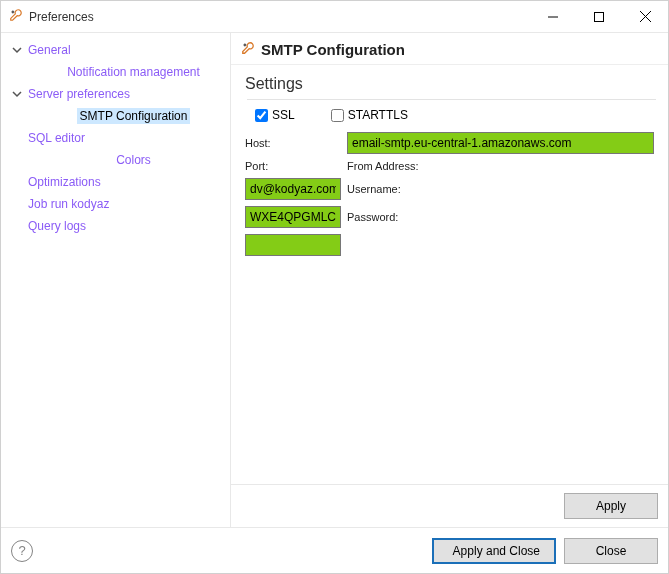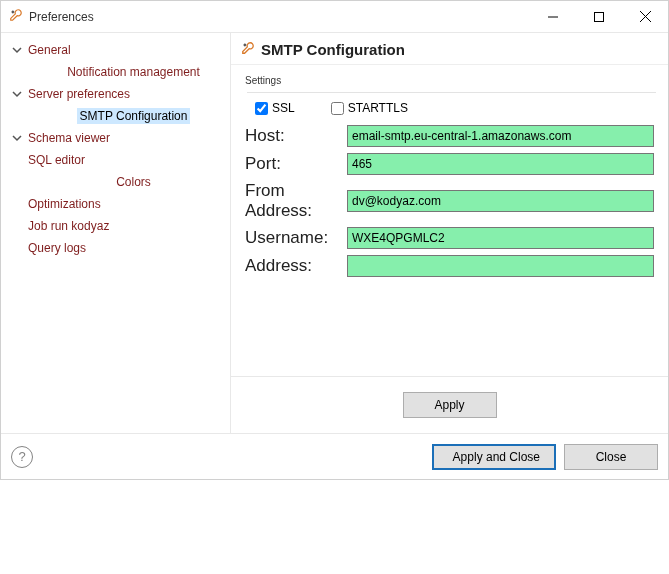--- a/index.html
+++ b/index.html
@@ -1,58 +1,58 @@
 <!DOCTYPE html>
 <html><head>
   <meta charset="utf-8">
   <style>
     * { box-sizing: border-box; font-family: "Segoe UI", Tahoma, sans-serif; font-size: 12px; }
     html, body { margin: 0; padding: 0; width: 669px; height: 574px; background: #fff; }
-    .window { width: 669px; height: 480px; border: 1px solid #d0d0d0; display: flex; flex-direction: column; background: #fff; }
+    .window { width: 669px; height: 574px; border: 1px solid #d0d0d0; display: flex; flex-direction: column; background: #fff; }
 
     
     .titlebar { height: 32px; display: flex; align-items: center; padding-left: 8px; border-bottom: 1px solid #e8e8e8; }
     .titlebar .wrench { margin-right: 6px; }
     .titlebar .title { flex: 1; color: #333; font-size: 12px; }
     .win-controls { display: flex; }
     .win-btn { width: 46px; height: 31px; display: flex; align-items: center; justify-content: center; cursor: pointer; }
     .win-btn svg { width: 10px; height: 10px; }
     .win-btn.close svg { width: 11px; height: 11px; }
 
     
     .body { flex: 1; display: flex; min-height: 0; }
 
     
     .tree { width: 230px; padding: 6px 4px; border-right: 1px solid #e8e8e8; overflow: auto; }
-    .tree-row { display: flex; align-items: center; height: 22px; padding: 0 4px; cursor: pointer; color: #7f1d1d; white-space: nowrap; }
+    .tree-row { display: flex; align-items: center; height: 22px; padding: 0 4px; cursor: pointer; color: #8b5cf6; white-space: nowrap; }
     .tree-row .arrow { width: 12px; height: 12px; margin-right: 2px; display: inline-flex; align-items: center; justify-content: center; }
     .tree-row .arrow.none { visibility: hidden; }
     .tree-row.depth0 { padding-left: 6px; }
     .tree-row.depth1 { padding-left: 26px; justify-content: center; }
     .tree-row.selected span.lbl { background: #cde8ff; border-radius: 0; padding: 1px 3px; }
     .tree-row.selected { color: #000; }
     .tree-row .lbl { padding: 1px 3px; }
 
     
     .content { flex: 1; display: flex; flex-direction: column; min-width: 0; }
     .header { background: #fff; padding: 8px 10px 6px; display: flex; align-items: center; gap: 6px; border-bottom: 1px solid #eee; }
     .header .title { font-size: 15px; font-weight: 600; color: #222; }
     .panel { flex: 1; padding: 10px 14px 8px 14px; overflow: auto; }
 
     .fieldset { border: none; padding: 0; margin: 0; }
-    .fieldset .legend { font-size: 10px; color: #333; margin-bottom: 6px; }
+    .fieldset .legend { font-size: 16px; color: #333; margin-bottom: 6px; }
     .sep { height: 1px; background: #e3e3e3; margin: 2px 0 8px 2px; width: 100%; }
     .form-grid { display: grid; grid-template-columns: 96px 1fr; row-gap: 6px; column-gap: 6px; align-items: center; }
     .row-checks { grid-column: 1 / span 2; display: flex; align-items: center; gap: 36px; padding-left: 10px; margin-bottom: 4px; }
     .chk { display: flex; align-items: center; gap: 4px; cursor: pointer; }
     .chk input { width: 13px; height: 13px; margin: 0; }
-    .lblcell { color: #222; font-size: 17px; }
-    .inp { height: 22px; width: 100%; border: 1px solid #767676; padding: 2px 4px; font-size: 12px; background: #86efac; }
-
-    .right-footer { padding: 15px 10px; display: flex; justify-content: center; border-top: 1px solid #e8e8e8; }
+    .lblcell { color: #222; font-size: 11px; }
+    .inp { height: 22px; width: 100%; border: 1px solid #767676; padding: 2px 4px; font-size: 12px; background: #84cc16; }
+
+    .right-footer { padding: 8px 10px; display: flex; justify-content: flex-end; border-top: 1px solid #e8e8e8; }
     .btn { min-width: 94px; height: 26px; background: #e1e1e1; border: 1px solid #adadad; color: #000; cursor: pointer; padding: 0 14px; }
 
     
     .bottombar { height: 46px; border-top: 1px solid #e8e8e8; display: flex; align-items: center; padding: 0 10px; gap: 8px; }
     .bottombar .spacer { flex: 1; }
     .btn.primary { border: 2px solid #1b6fb8; background: #e1e1e1; padding-left: 19px; }
     .help { width: 22px; height: 22px; border: 1.5px solid #848484; border-radius: 50%; display: flex; align-items: center; justify-content: center; color: #848484; font-size: 13px; cursor: pointer; }
 
     
     .wrench-svg { width: 14px; height: 14px; }
@@ -111,28 +111,20 @@
               <path d="M1 3 L5 7 L9 3" fill="none" stroke="#555" stroke-width="1.5"></path>
             </svg>
           </span>
           <span class="lbl">Server preferences</span>
         </div>
         <div class="tree-row depth1 selected">
           <span class="arrow none"></span>
           <span class="lbl">SMTP Configuration</span>
         </div>
         <div class="tree-row depth0">
-          <span class="arrow">
-            <svg width="10" height="10" viewBox="0 0 10 10">
-              <path d="M1 3 L5 7 L9 3" fill="none" stroke="#555" stroke-width="1.5"></path>
-            </svg>
-          </span>
-          <span class="lbl">Schema viewer</span>
-        </div>
-        <div class="tree-row depth0">
           <span class="arrow none"></span>
           <span class="lbl">SQL editor</span>
         </div>
         <div class="tree-row depth1">
           <span class="arrow none"></span>
           <span class="lbl">Colors</span>
         </div>
         <div class="tree-row depth0">
           <span class="arrow none"></span>
           <span class="lbl">Optimizations</span>
@@ -172,29 +164,28 @@
               <label class="chk">
                 <input type="checkbox" id="starttlschk" style="">
                 <span>STARTTLS</span>
               </label>
             </div>
 
             <div class="lblcell">Host:</div>
             <input class="inp" value="email-smtp.eu-central-1.amazonaws.com" style="">
 
             <div class="lblcell">Port:</div>
-            <input class="inp" value="465" style="">
 
             <div class="lblcell">From Address:</div>
             <input class="inp" value="dv@kodyaz.com" style="">
 
             <div class="lblcell">Username:</div>
             <input class="inp" value="WXE4QPGMLC2" style="">
 
-            <div class="lblcell">Address:</div>
+            <div class="lblcell">Password:</div>
             <input class="inp" type="password" value="" style="">
           </div>
         </div>
       </div>
 
       <div class="right-footer">
         <button class="btn">Apply</button>
       </div>
     </div>
   </div>

